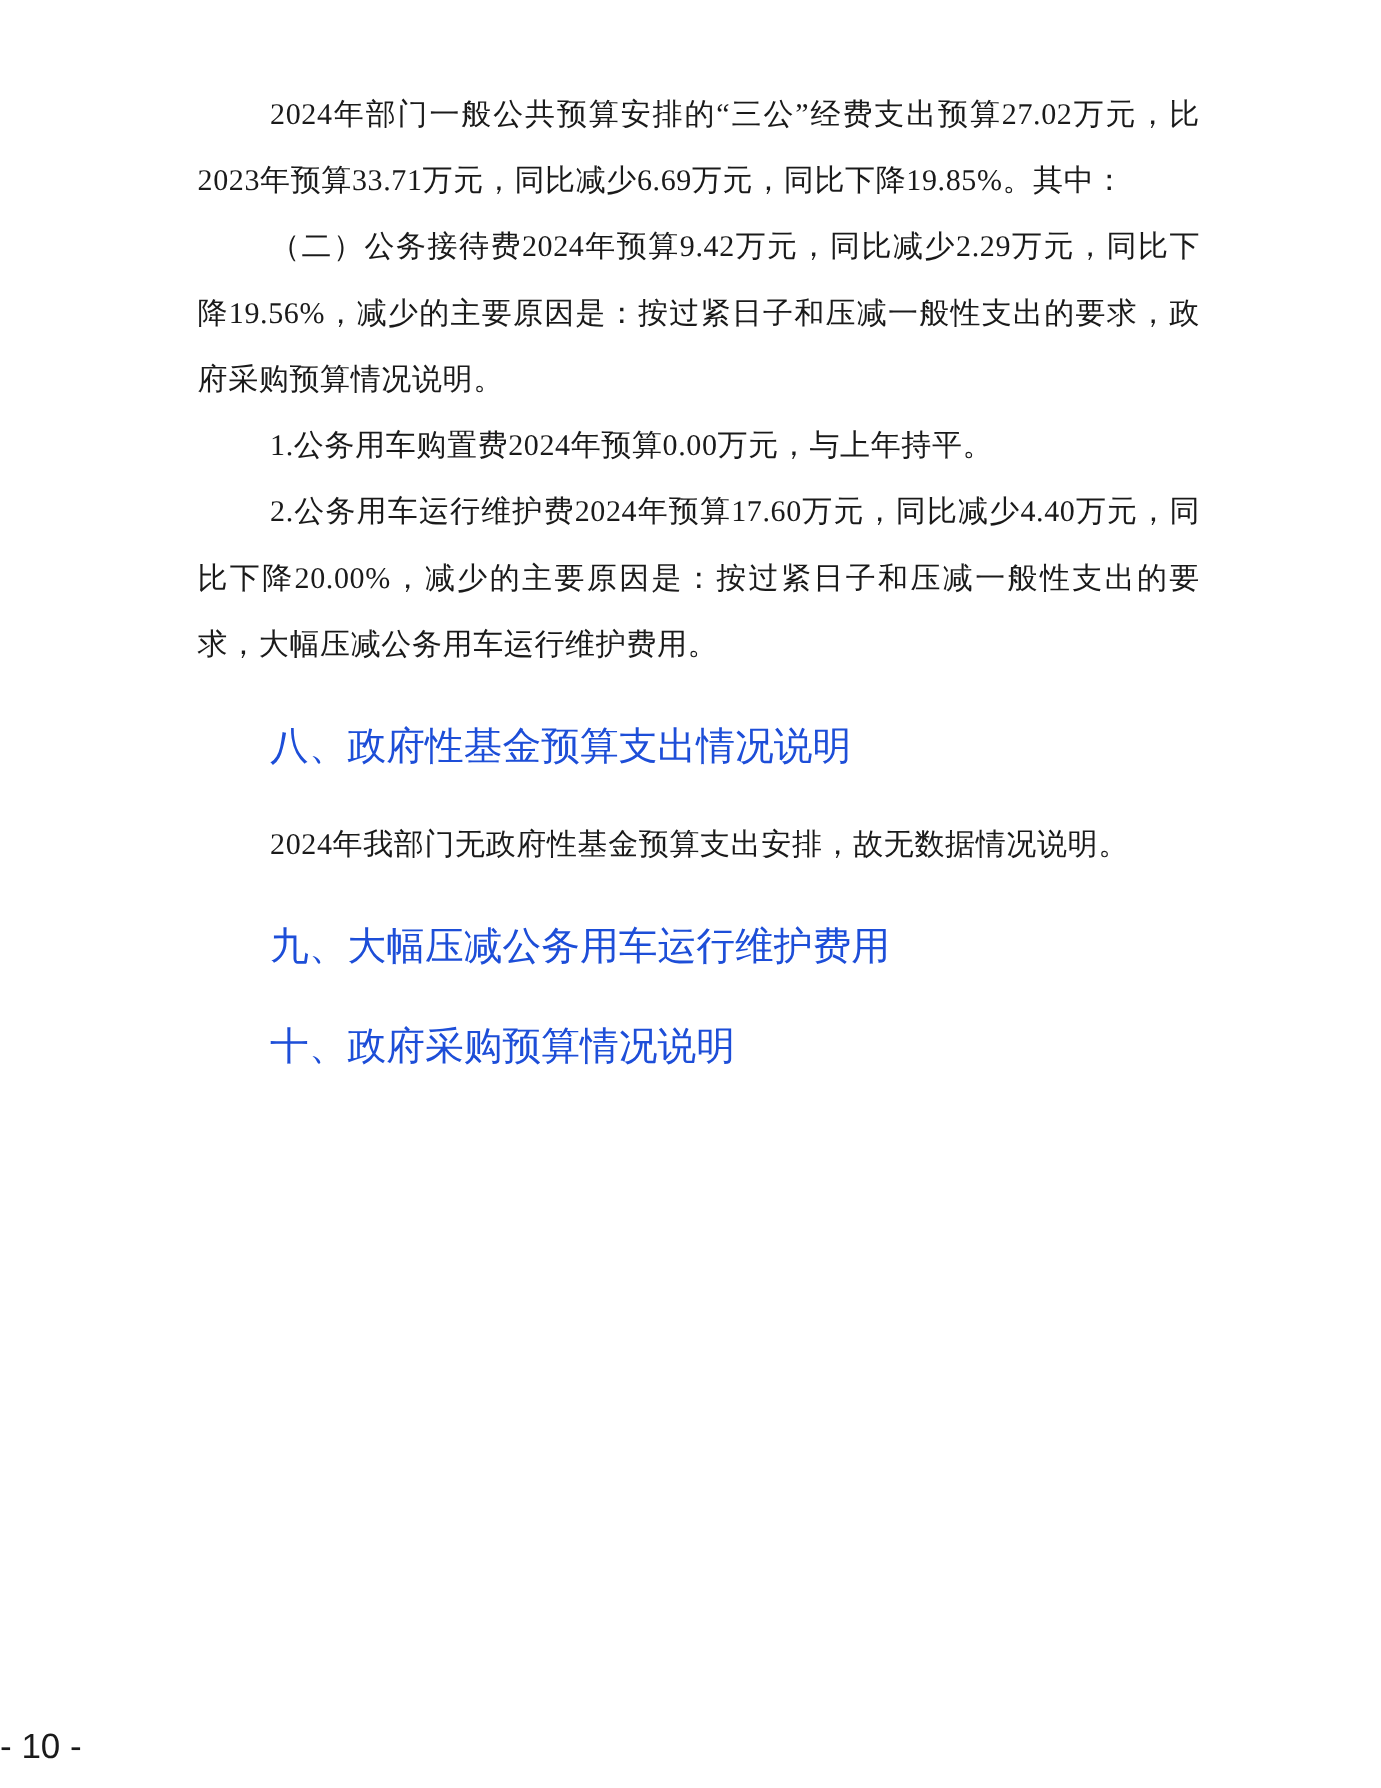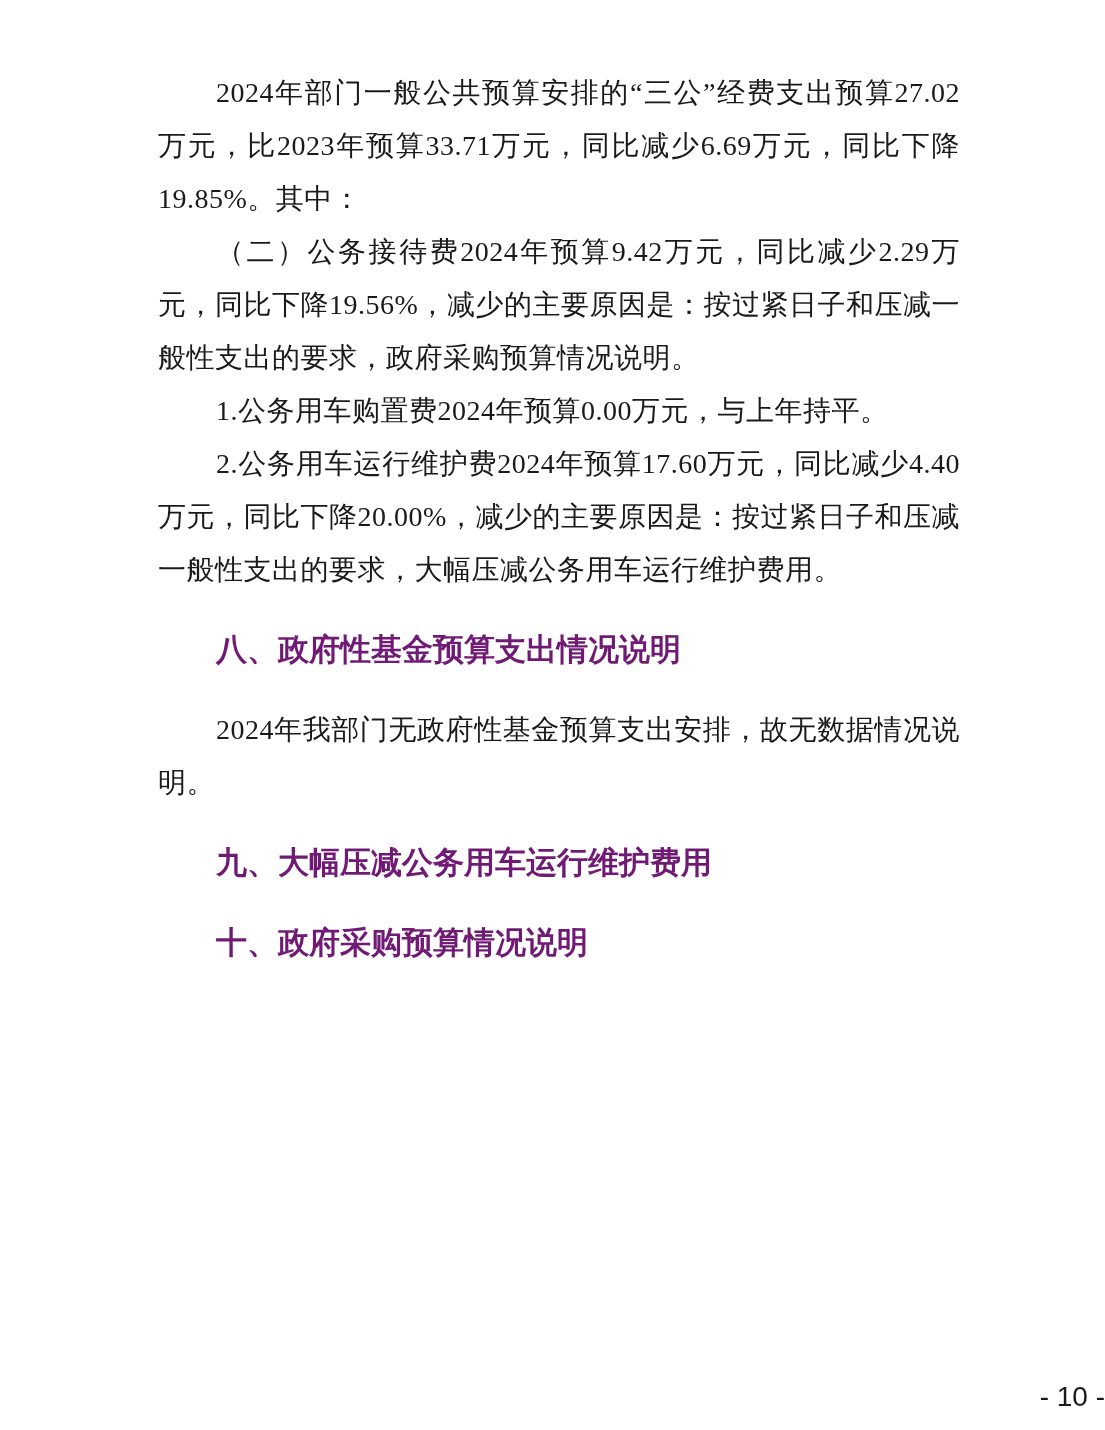--- a/index.html
+++ b/index.html
@@ -17,42 +17,42 @@
     color: #1a1a1a;
   }
   .content {
     position: absolute;
     top: 66px;
     left: 158px;
     right: 145px;
   }
   .content p.body {
     margin: 0;
-    font-size: 28px;
+    font-size: 24px;
     line-height: 53px;
     text-align: justify;
     text-indent: 58px;
     letter-spacing: 0.5px;
     font-family: "Liberation Serif", "DejaVu Serif", serif;
   }
   .content h2.heading {
     margin: 27px 0;
     font-size: 31px;
     line-height: 53px;
-    font-weight: bold;
+    font-weight: normal;
     text-indent: 58px;
-    color: #701a75;
+    color: #1d4ed8;
     font-family: "Liberation Sans", "DejaVu Sans", sans-serif;
   }
   .footer {
     position: absolute;
     bottom: 16px;
     left: 0;
     width: 100%;
-    text-align: right;
+    text-align: left;
     font-size: 28px;
     line-height: 34px;
     color: #1a1a1a;
     font-family: "Liberation Sans", "DejaVu Sans", sans-serif;
   }
 </style>
 </head>
 <body>
 
 <div class="page">

